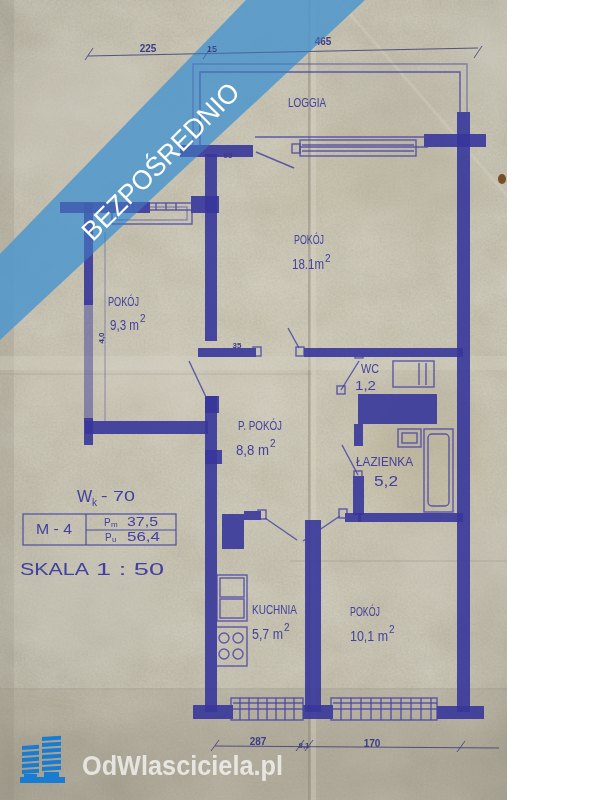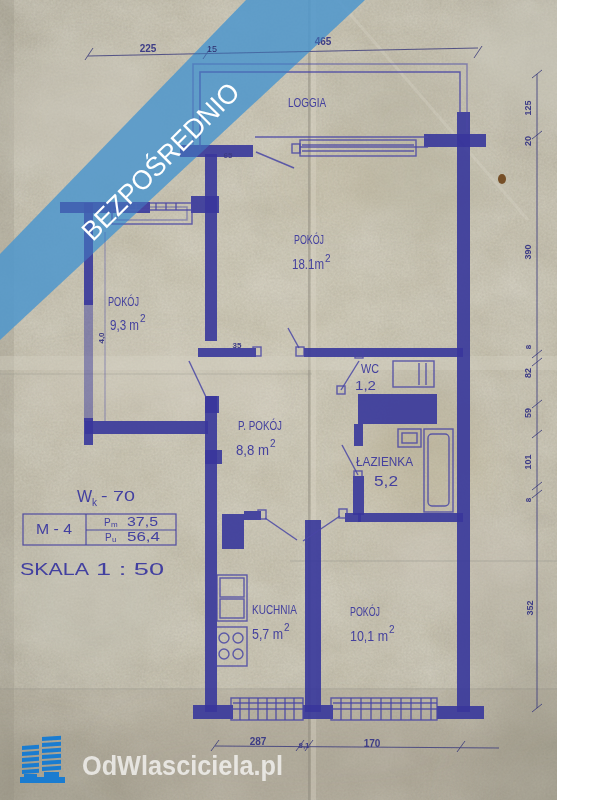--- a/index.html
+++ b/index.html
@@ -1,16 +1,16 @@
 <!DOCTYPE html>
 <html><head>
 <meta charset="utf-8">
 <style>
 html,body{margin:0;padding:0}
-.page{position:relative;width:557px;height:800px;overflow:hidden;background:#22c55e;font-family:"Liberation Sans",sans-serif}
+.page{position:relative;width:507px;height:800px;overflow:hidden;background:#22c55e;font-family:"Liberation Sans",sans-serif}
 svg{display:block}
 </style>
 </head>
 <body>
 <div class="page">
 <svg width="600" height="800" viewBox="0 0 600 800">
 <defs>
 <filter id="grainD" x="0" y="0" width="100%" height="100%">
 <feTurbulence type="fractalNoise" baseFrequency="0.5" numOctaves="3" seed="11"></feTurbulence>
 <feColorMatrix type="matrix" values="0 0 0 0 0  0 0 0 0 0  0 0 0 0 0  0.55 0 0 0 0"></feColorMatrix>

